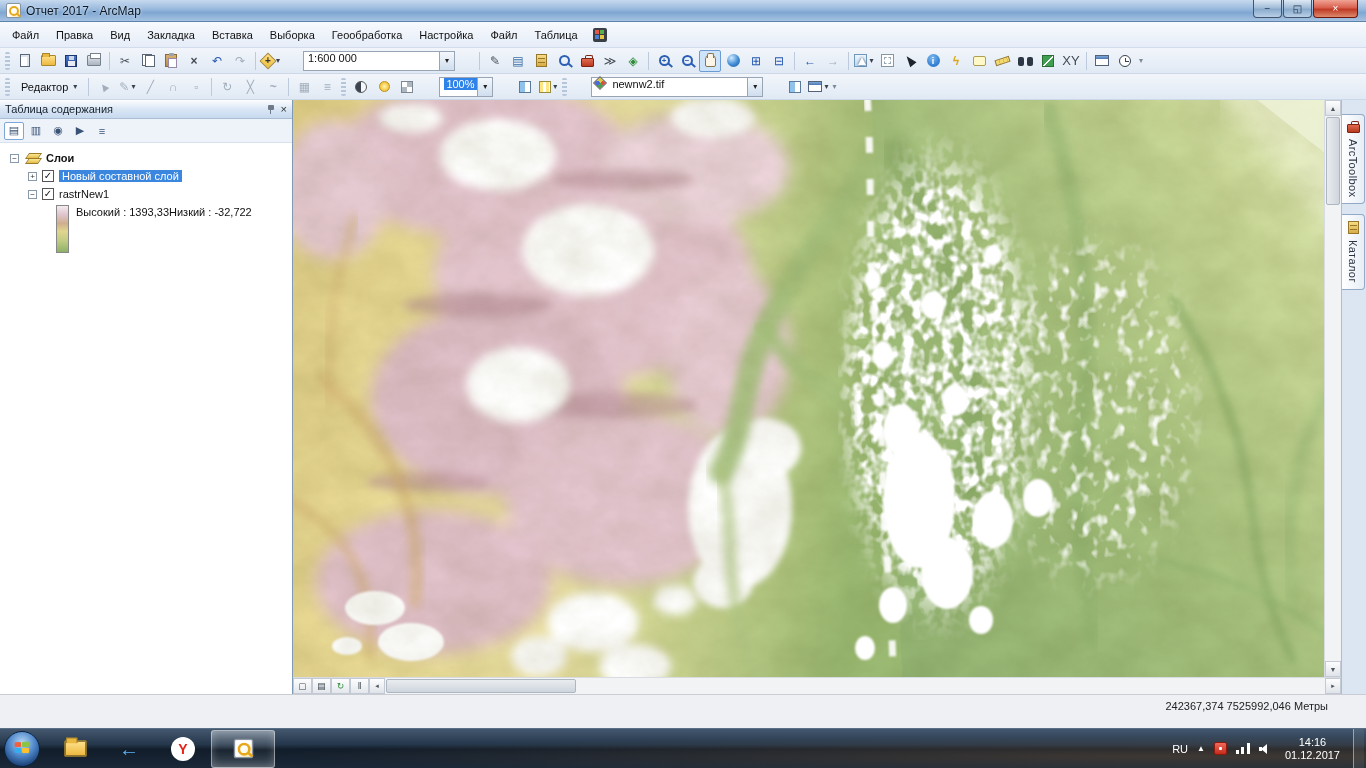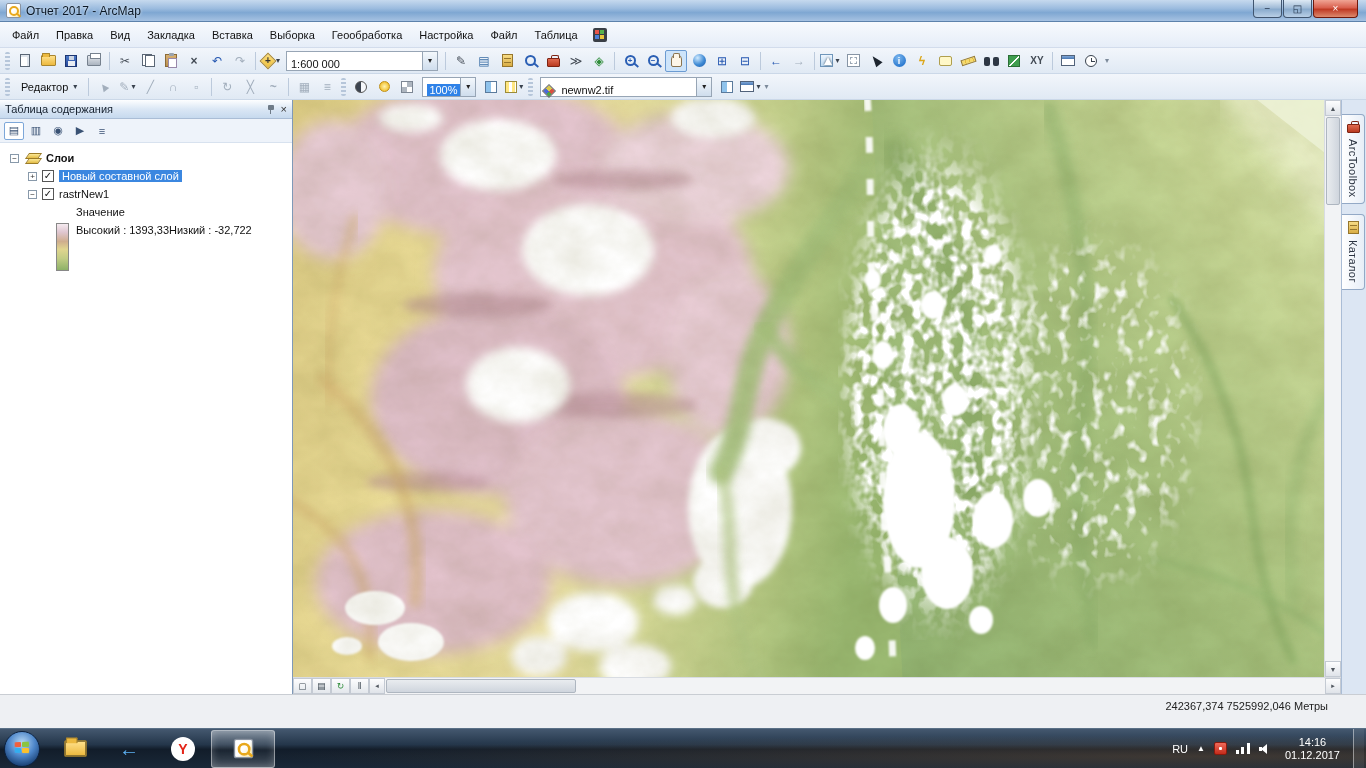--- a/index.html
+++ b/index.html
@@ -27,21 +27,21 @@
 .tbtn{min-width:22px;height:22px;display:flex;align-items:center;justify-content:center;border:1px solid transparent;border-radius:2px;gap:1px;flex:none}
 .tbtn.act{background:#cde4fa;border-color:#6b9bd2}
 .g{font-size:12px;line-height:1}
 .gs{font-size:10px;line-height:1}
 .c-blue{color:#2456b0}.c-dis{color:#a2aebc}.c-dark{color:#434b55}.c-yel{color:#dca71a}.c-grn{color:#2f8d3a}
 .dd{font-size:8px;color:#39424e;margin-left:1px}
 .rot{display:inline-block;transform:rotate(-38deg)}
 .drop-btn{display:flex;align-items:center;gap:4px;padding:3px 6px;border:1px solid transparent;border-radius:2px}
 .overflow{font-size:8px;color:#7c8a9a;margin:0 2px}
 
-.combo{display:flex;align-items:flex-end;height:20px;background:#fff;border:1px solid #97a5b5;margin:0 3px;flex:none}
+.combo{display:flex;align-items:flex-start;height:20px;background:#fff;border:1px solid #97a5b5;margin:0 20px;flex:none}
 .combo .ctext{padding:0 4px;flex:1;white-space:nowrap;overflow:hidden}
 .combo .cbtn{width:15px;align-self:stretch;border-left:1px solid #97a5b5;background:linear-gradient(#f4f8fc,#cfdded);display:flex;align-items:center;justify-content:center;font-size:8px;color:#222}
 .w-scale{width:152px}
 .w-pct{width:54px}
 .w-layer{width:172px}
 .selhl{background:#2f82e8;color:#fff;padding:0 2px}
 
 
 .gi-page{width:10px;height:13px;background:#fff;border:1px solid #5a6675;box-shadow:inset -2px 2px 0 #dfe5ec}
 .gi-folder{width:15px;height:11px;background:linear-gradient(#ffe08a,#ecb93f);border:1px solid #a9852e;border-radius:1px;position:relative}
@@ -310,21 +310,21 @@
     <span class="tbtn">
         <span class="gi-ruler"></span>
       </span>
     <span class="tbtn">
         <span class="gi-binoc"></span>
       </span>
     <span class="tbtn">
         <span class="gi-route"></span>
       </span>
     <span class="tbtn">
-        <span class="gs c-dark" style="font-weight:bold;font-size:10px">XY</span>
+        <span class="gs c-dark" style="font-weight:normal;font-size:13px">XY</span>
       </span>
     <span class="tsep"></span>
     <span class="tbtn">
         <span class="gi-window"></span>
       </span>
     <span class="tbtn">
         <span class="gi-clock"></span>
       </span>
     <span class="overflow">▾</span>
   </div>
@@ -429,23 +429,20 @@
         </div>
         <div class="trow" style="padding-left:26px">
           <span class="expander">+</span>
           <span class="cb">✓</span>
           <span class="sel-label">Новый составной слой</span>
         </div>
         <div class="trow" style="padding-left:26px">
           <span class="expander">−</span>
           <span class="cb">✓</span>
           <span>rastrNew1</span>
-        </div>
-        <div class="trow" style="padding-left:74px">
-          <span>Значение</span>
         </div>
         <div class="legend-block">
           <div class="ramp"></div>
           <div class="legend-labels">
             <span>Высокий : 1393,33</span>
             <span>Низкий : -32,722</span>
           </div>
         </div>
       </div>
     </div>

